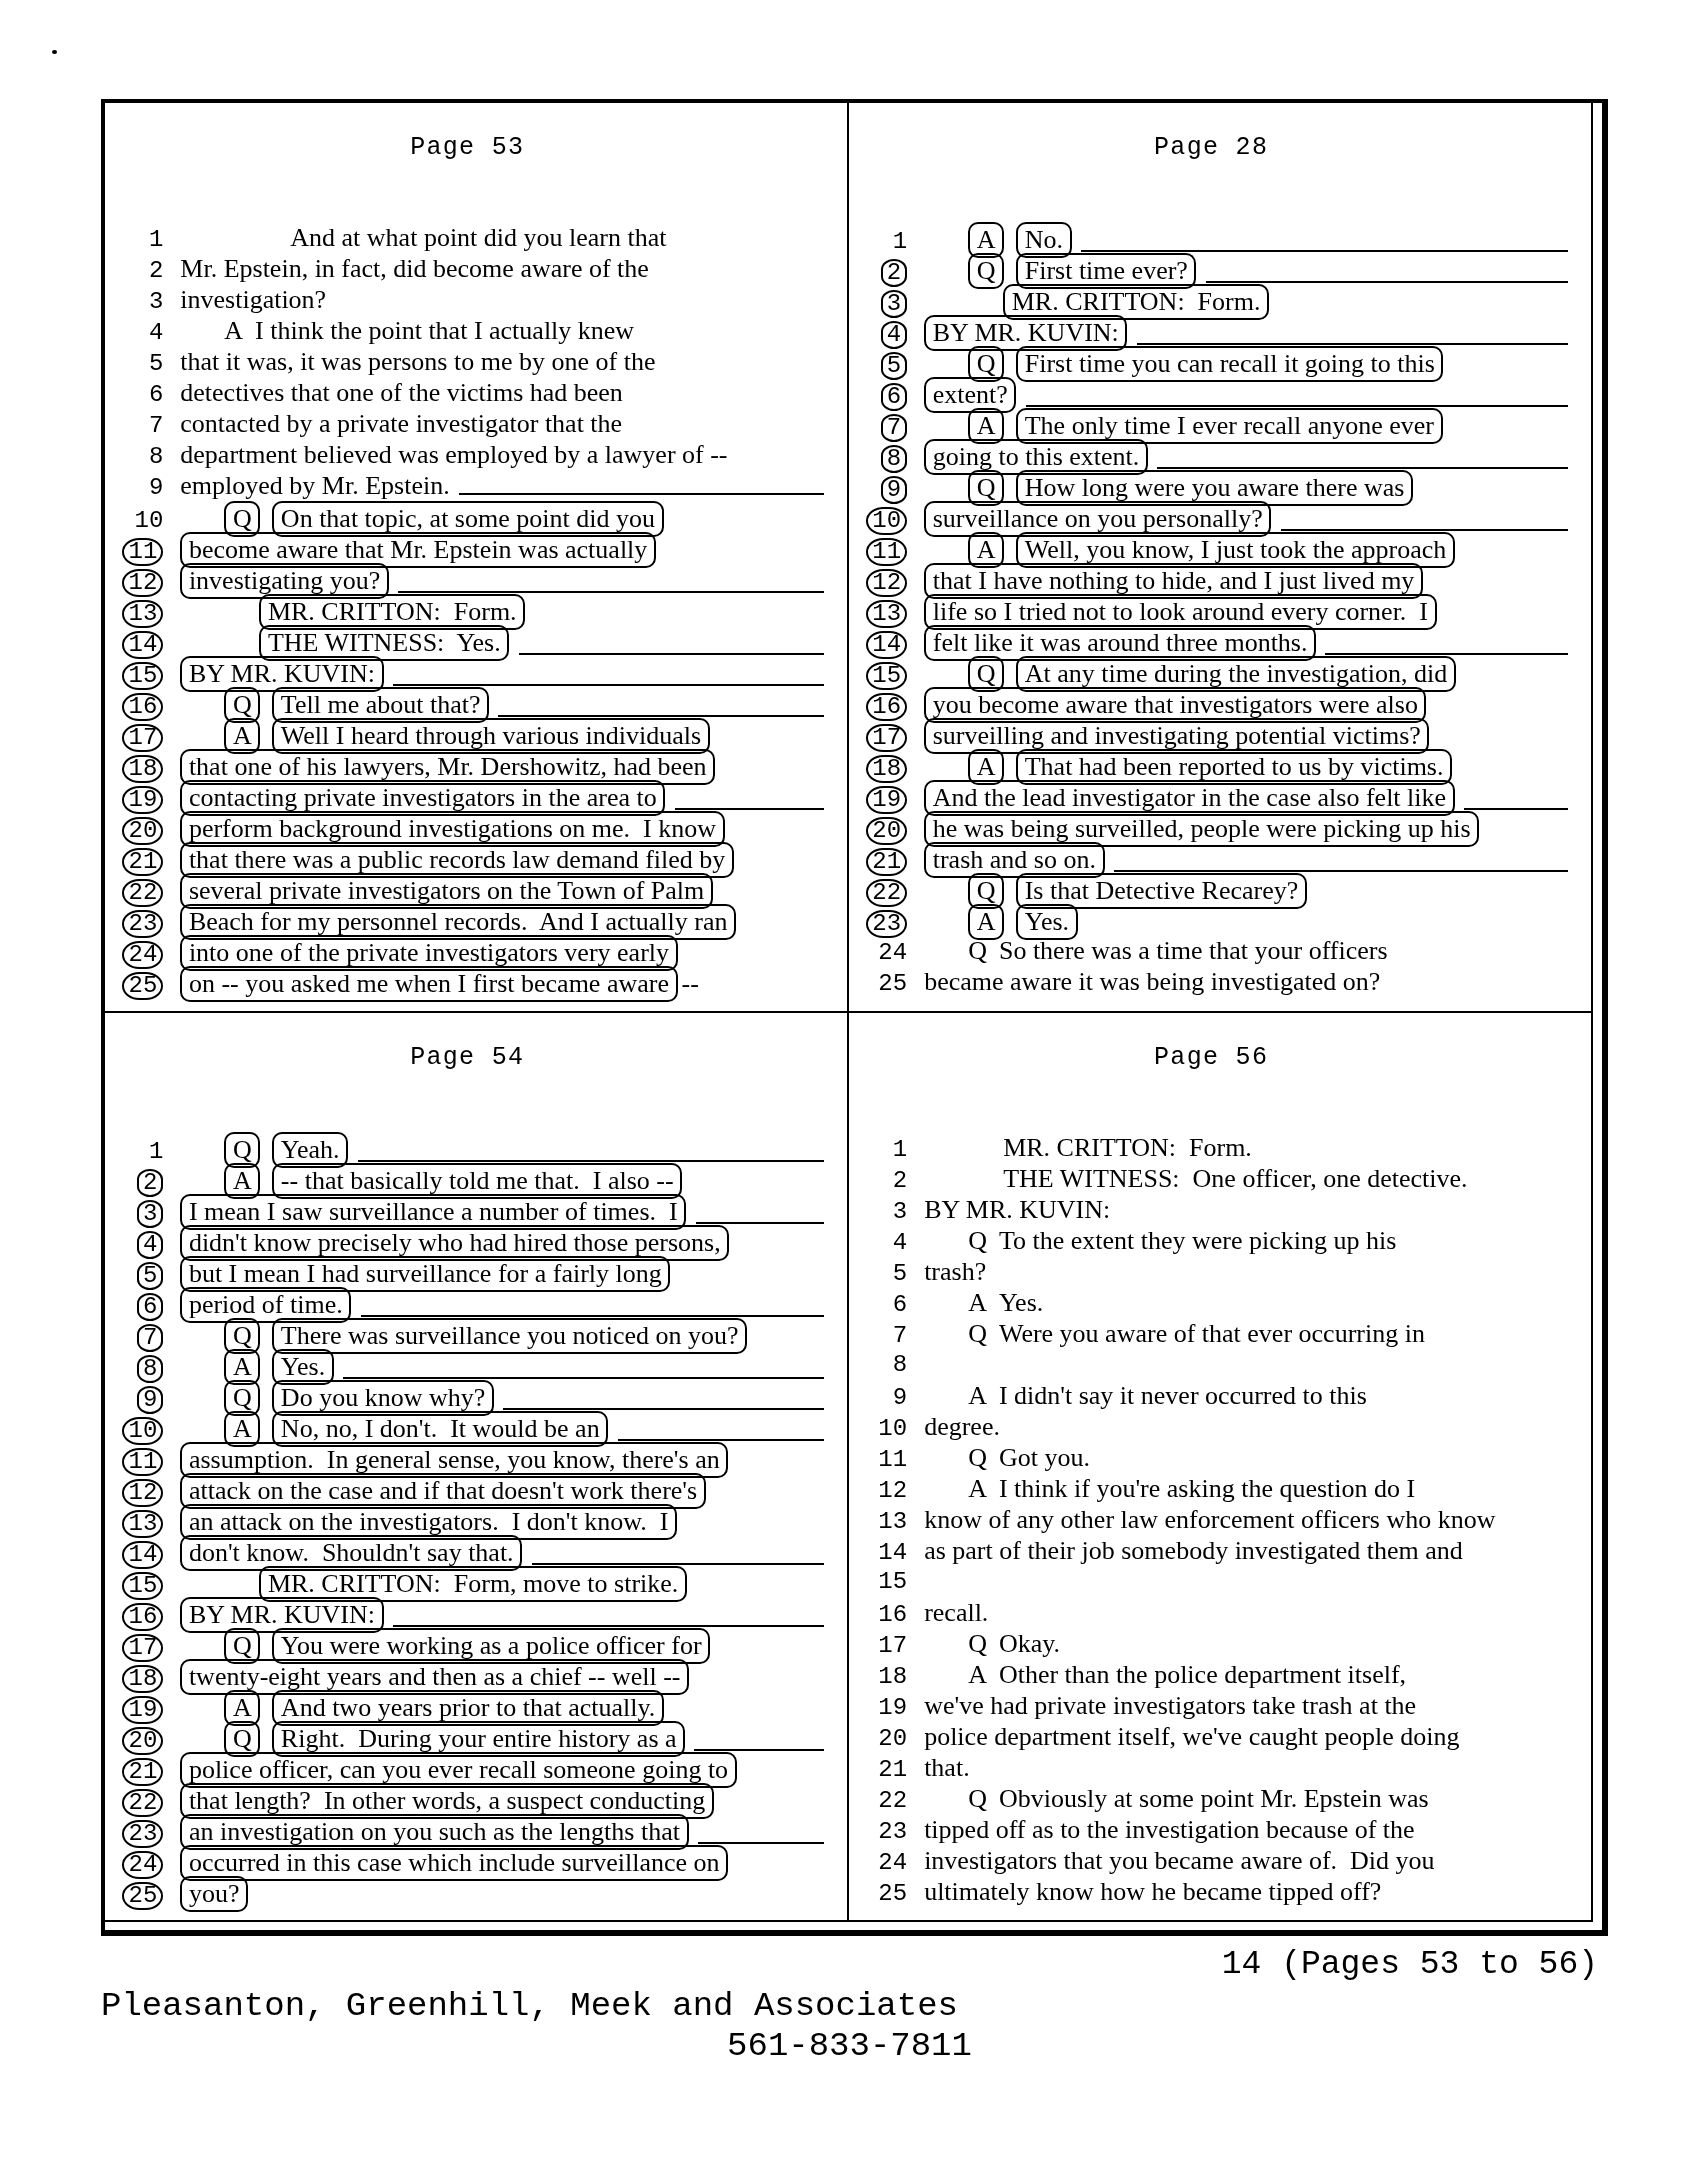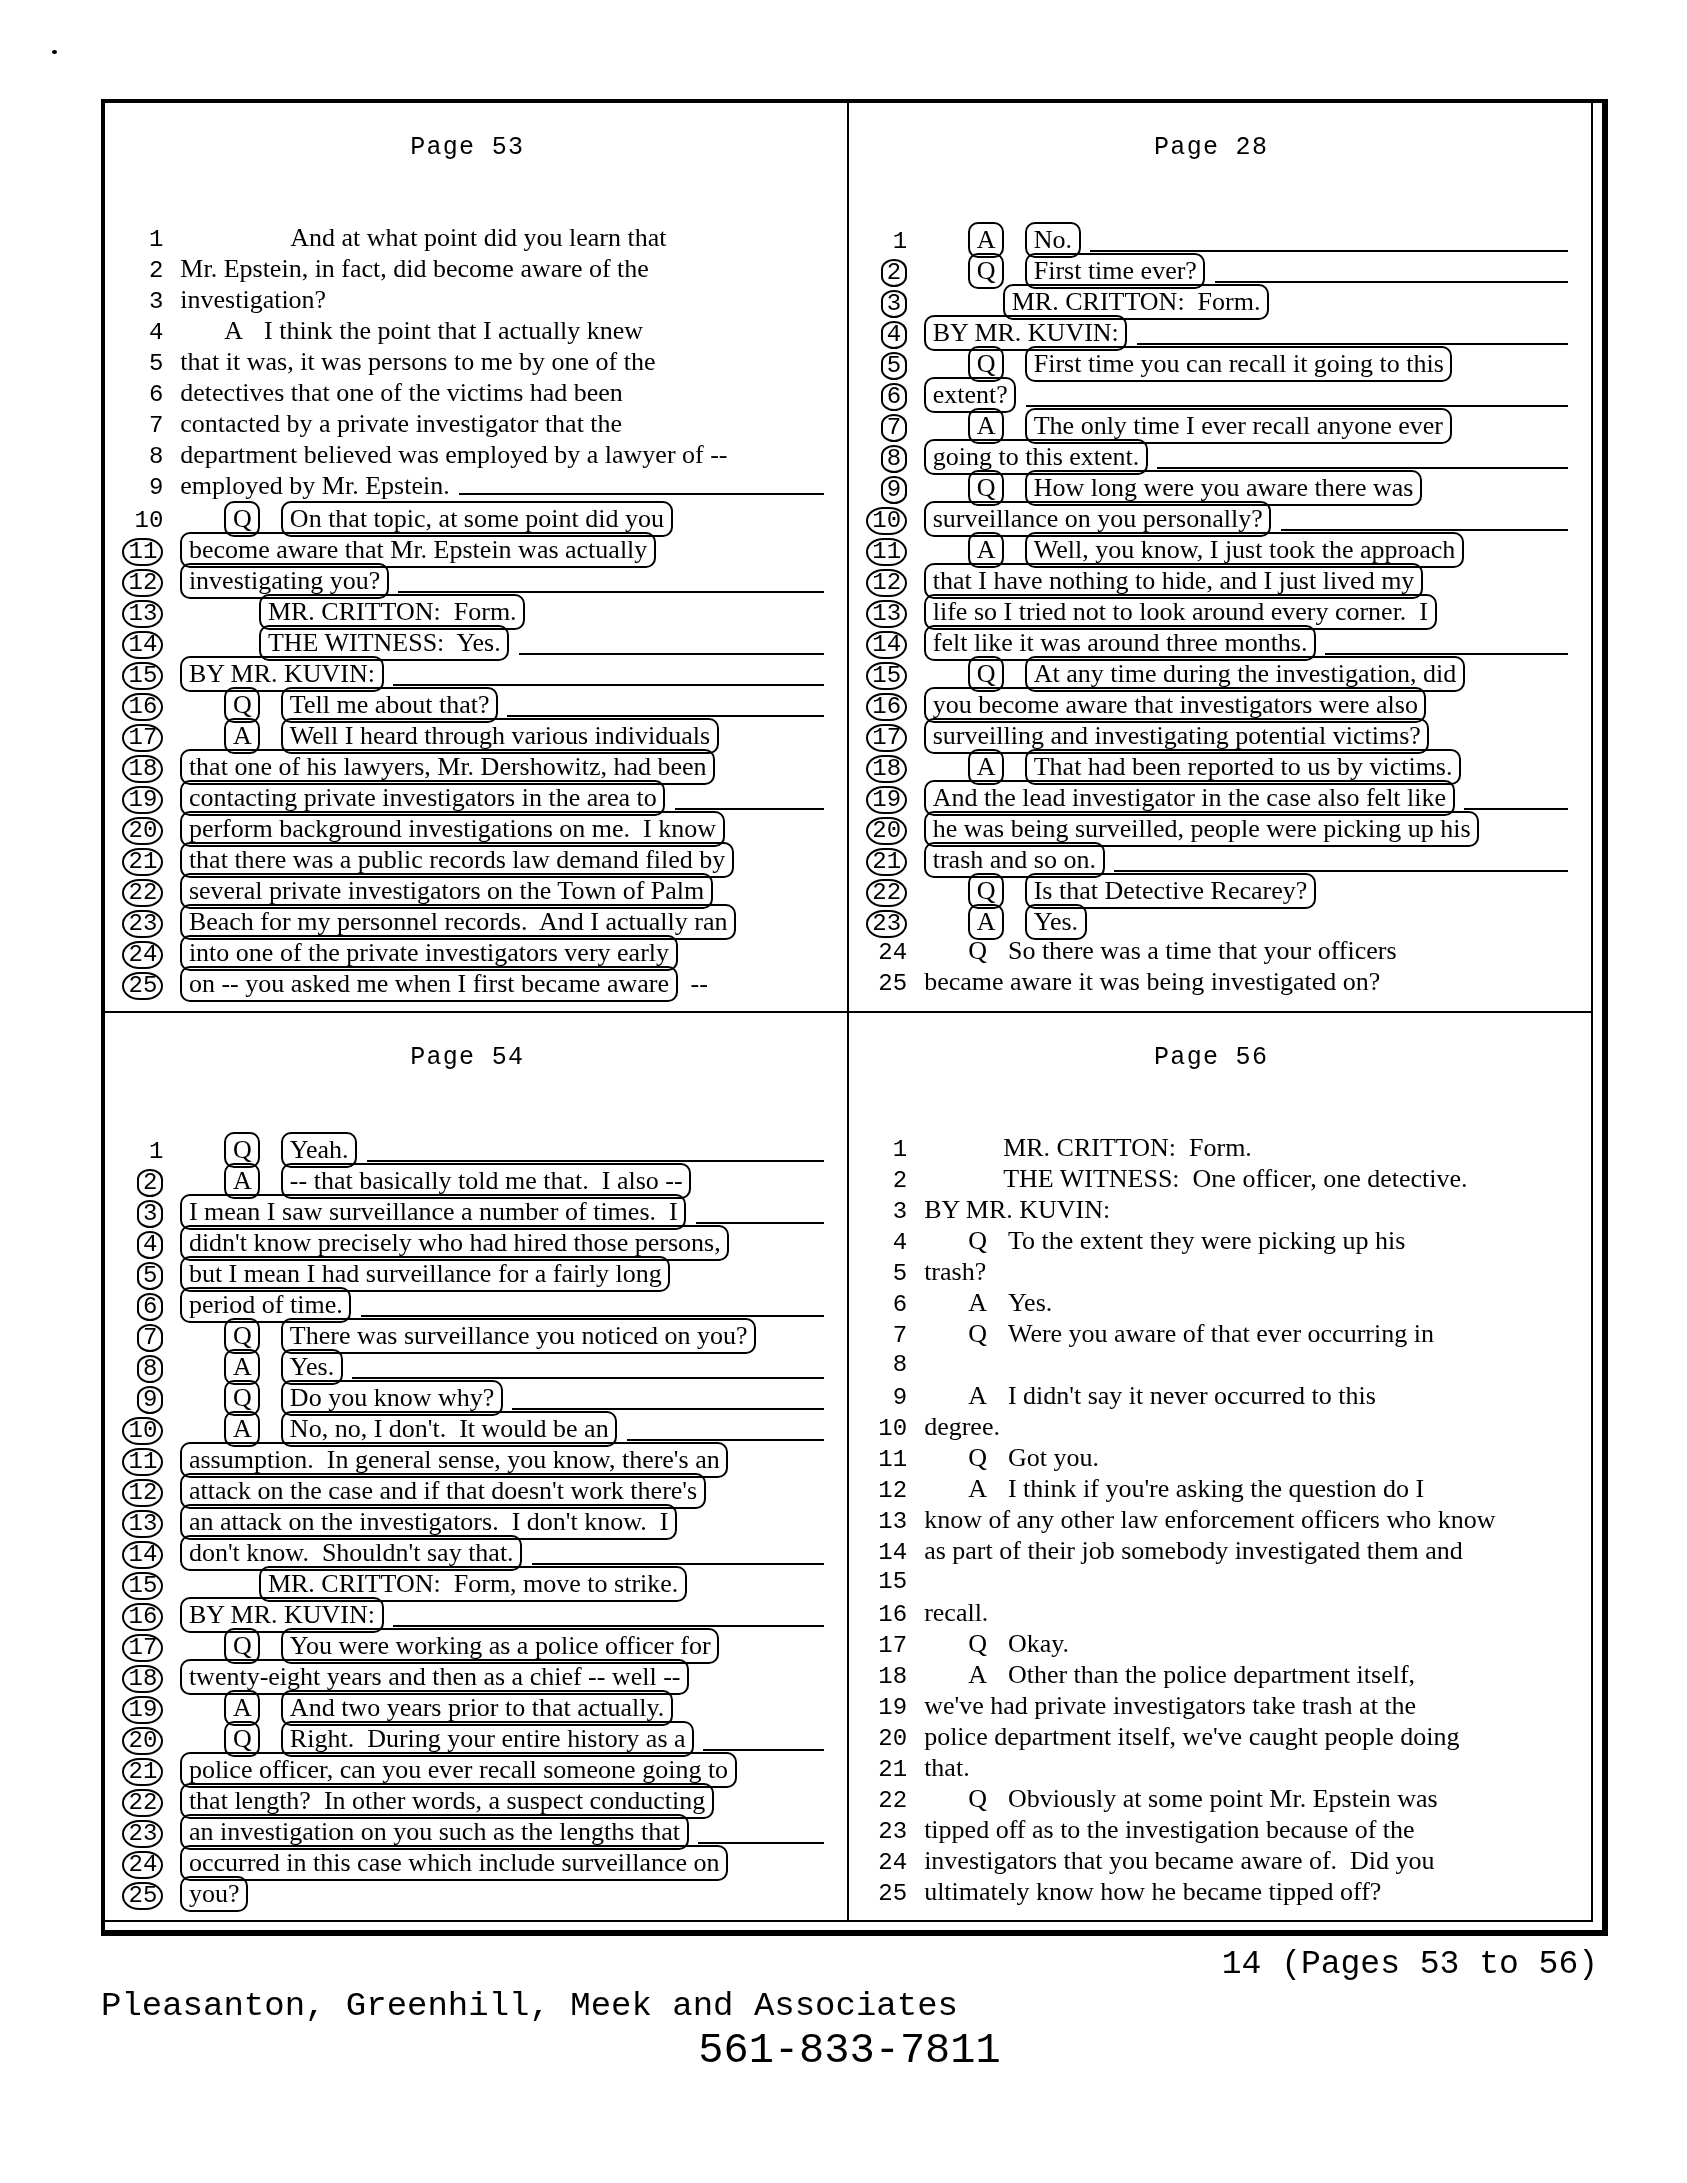--- a/index.html
+++ b/index.html
@@ -23,31 +23,31 @@
   .num{flex:none;width:57px;text-align:right;font-family:"Liberation Mono",monospace;
        font-size:24px;margin-right:17px;white-space:nowrap;}
   .noval{display:inline-block;border:2px solid #000;border-radius:21px/17px;
          padding:0 4px;line-height:1.02;}
   .content{flex:1;display:flex;align-items:baseline;min-width:0;font-size:26px;}
   .ind0{padding-left:0;}
   .ind1{padding-left:44px;}
   .ind2{padding-left:79px;}
   .ind3{padding-left:110px;}
   .seg{white-space:pre;}
-  .seg + .seg{margin-left:13px;}
+  .seg + .seg{margin-left:4px;}
   .seg.marker{margin-right:8px;}
   .seg.box{border:2px solid #000;border-radius:10px;padding:0 6.6px 1.3px 6.6px;}
   .tail{flex:1 1 20px;min-width:20px;align-self:flex-end;
         border-bottom:2px solid #000;margin:0 18.5px 6px 9.3px;height:6.6px;}
   .footer-pages{position:absolute;left:101px;top:1946px;width:1497px;text-align:right;
         font-family:"Liberation Mono",monospace;font-size:33px;white-space:pre;}
   .footer-firm{position:absolute;left:101px;top:1987px;width:1497px;text-align:left;
         font-family:"Liberation Mono",monospace;font-size:34px;white-space:pre;}
   .footer-phone{position:absolute;left:101px;top:2027px;width:1497px;text-align:center;
-        font-family:"Liberation Mono",monospace;font-size:42px;white-space:pre;}
+        font-family:"Liberation Mono",monospace;font-size:34px;white-space:pre;}
 </style>
 </head>
 <body>
 
 <div class="speck"></div>
 
 <div class="frame">
   <div class="grid">
     <div class="quadrant q-tl">
       <div class="page-header">Page 53</div>

